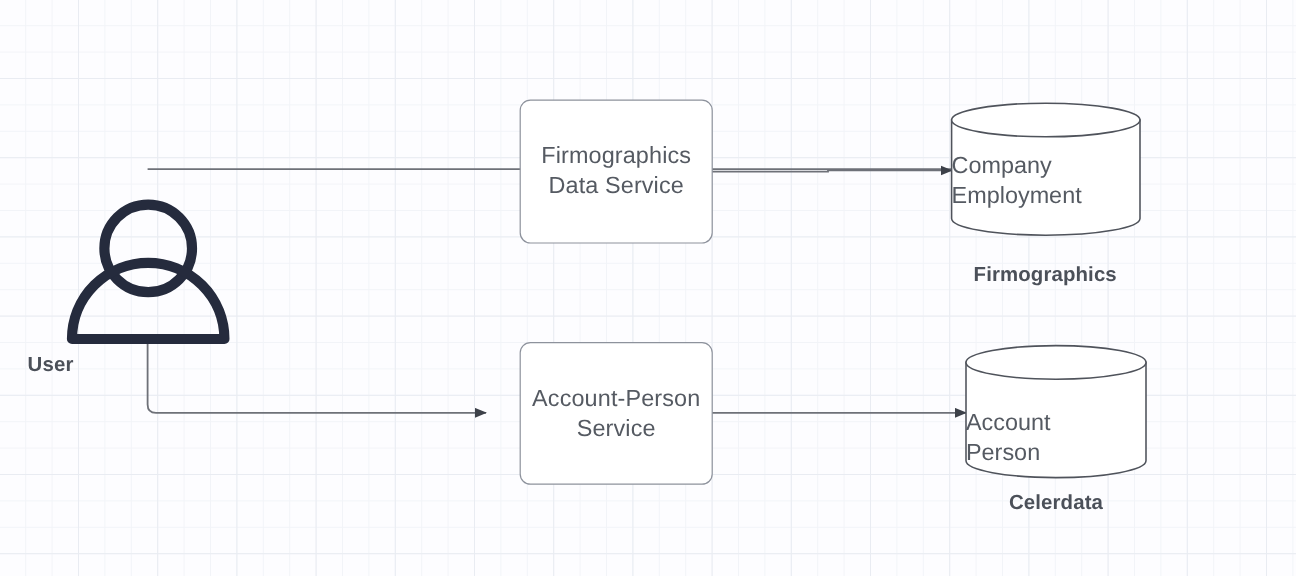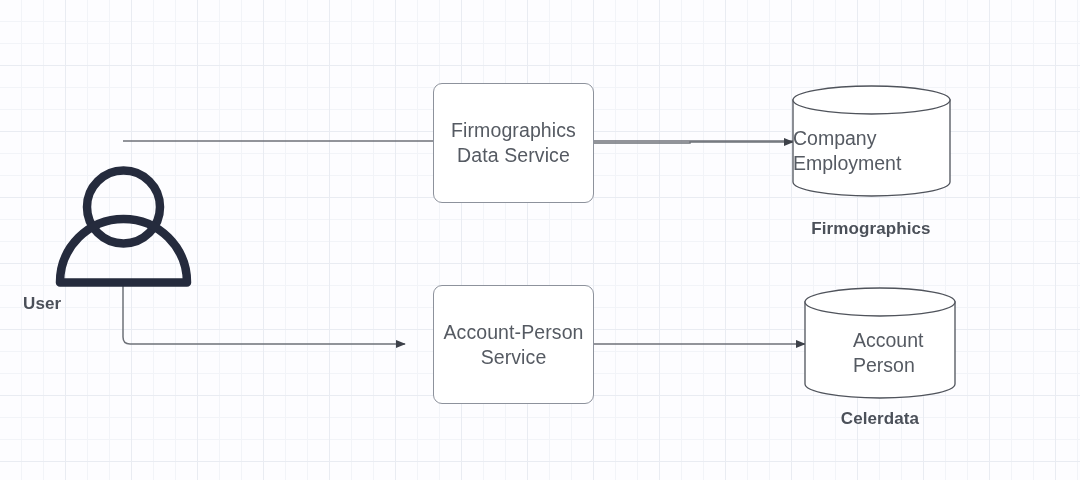--- a/index.html
+++ b/index.html
@@ -114,21 +114,21 @@
 
   <div class="node service-box" style="left:417px; top:83px; width:161px; height:120px;">Firmographics
 Data Service</div>
 
   <div class="node service-box" style="left:417px; top:285px; width:161px; height:119px;text-align:center;">Account-Person
 Service</div>
 
   <div class="cyl-text" style="left:793px; top:126px; width:157px;">Company
 Employment</div>
 
-  <div class="cyl-text" style="left:805px; top:328px; width:150px;margin-left:48px;">Account
+  <div class="cyl-text" style="left:805px; top:340px; width:150px;">Account
 Person</div>
 
   <div class="store-label" style="left:771px; top:219px; width:200px;">Firmographics</div>
 
   <div class="store-label" style="left:780px; top:409px; width:200px;">Celerdata</div>
 
   <div class="actor-label" style="left:23px; top:294px; width:200px;">User</div>
 
 </div>
 

